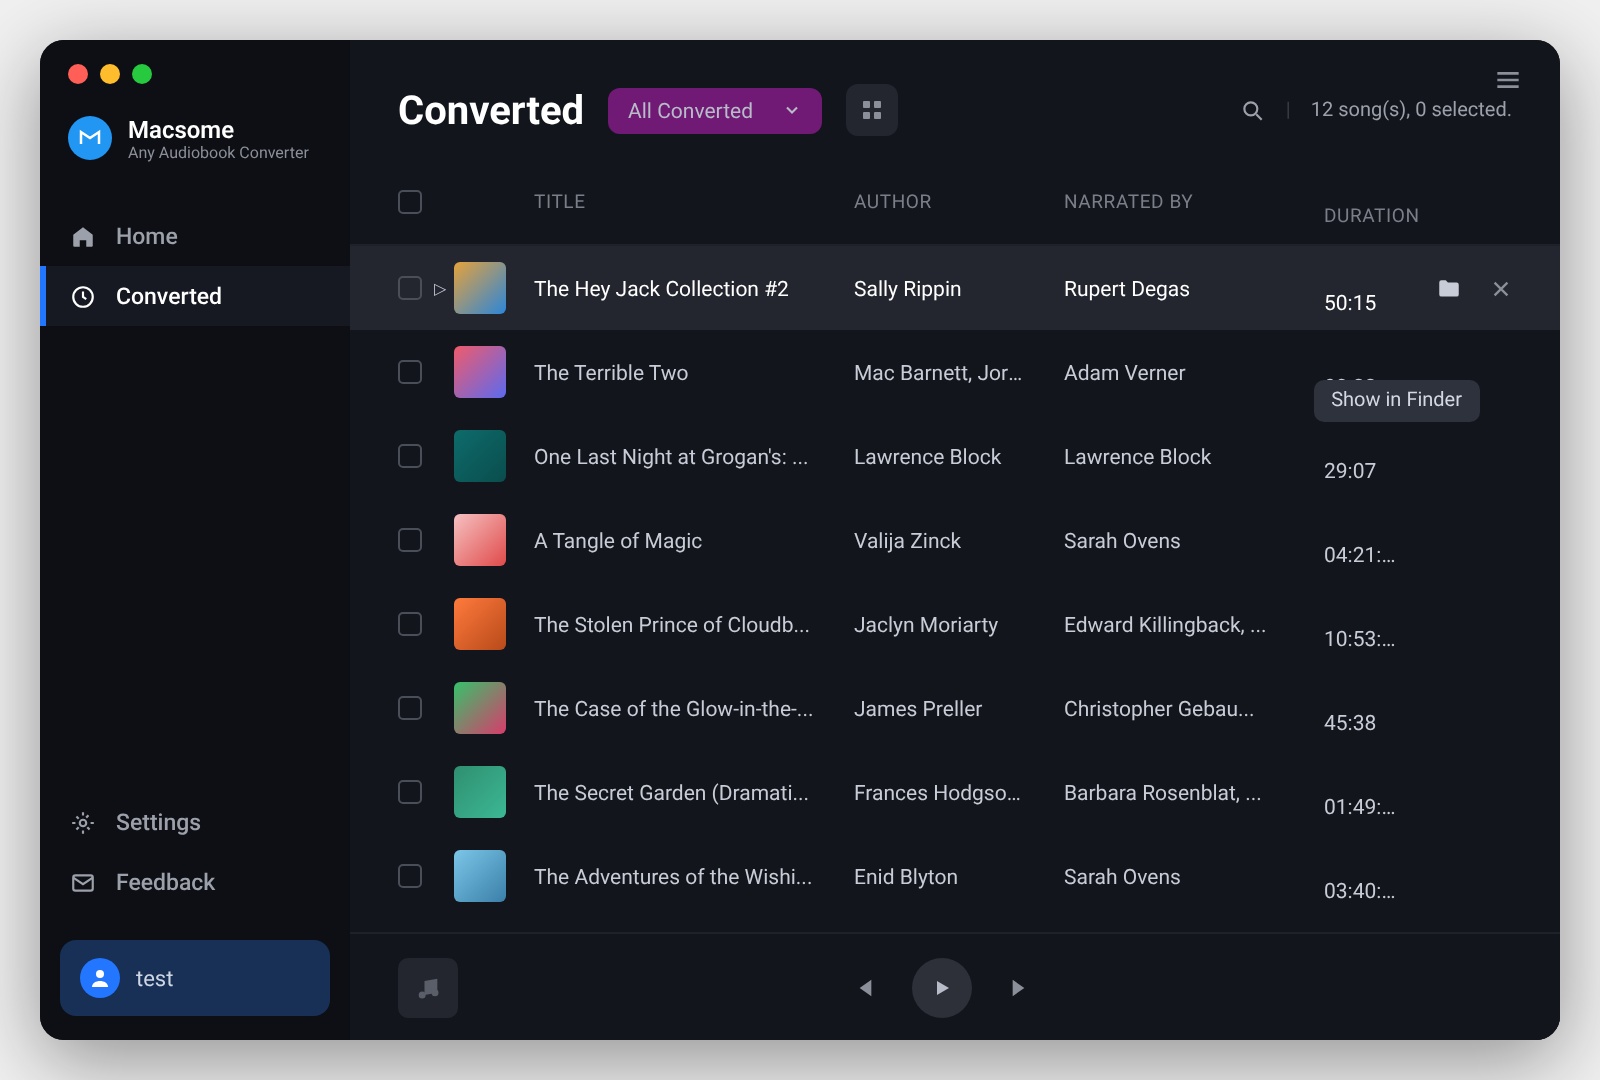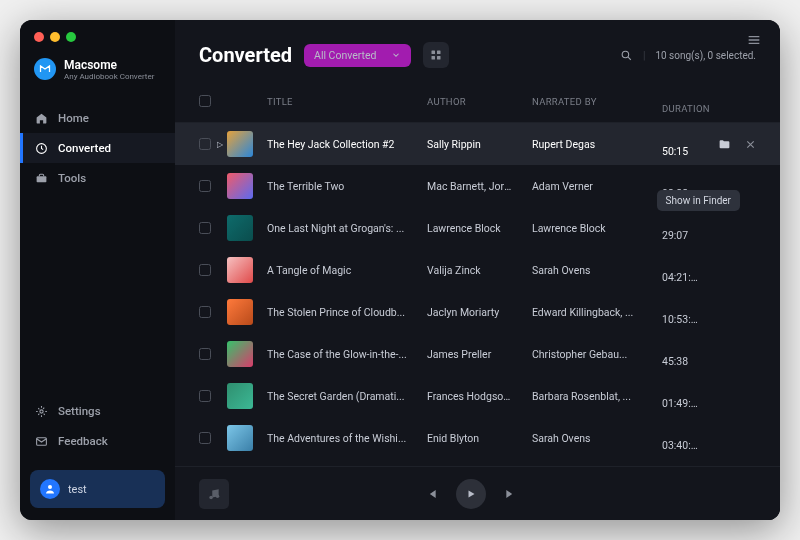--- a/index.html
+++ b/index.html
@@ -18,21 +18,21 @@
 .nav-item.active{ color:#fff; background:#161922; }
 .nav-item.active::before{ content:""; position:absolute; left:0; top:0; bottom:0; width:3px; background:#2276ff; }
 .nav-icon{ width:14px; height:14px; display:flex; align-items:center; justify-content:center; }
 .bottom-nav{ padding-bottom:8px; }
 .user-pill{ margin:6px 10px 12px 10px; background:#183056; border-radius:8px; padding:9px 10px; display:flex; align-items:center; gap:8px; color:#cfd6e4; font-size:11px; }
 .avatar{ width:20px; height:20px; border-radius:50%; background:#2276ff; display:flex; align-items:center; justify-content:center; }
 .main{ flex:1; background:#13151c; display:flex; flex-direction:column; position:relative; }
 .menu-btn{ position:absolute; top:12px; right:18px; color:#8b8f99; cursor:pointer; }
 .header{ padding:22px 24px 12px 24px; display:flex; align-items:center; gap:12px; }
 .title{ color:#fff; font-size:20px; font-weight:700; }
-.filter{ background:#a21caf; color:#b8bcc8; font-size:10.5px; padding:5px 10px; border-radius:6px; display:flex; align-items:center; gap:14px; cursor:pointer; }
+.filter{ background:#701a75; color:#b8bcc8; font-size:10.5px; padding:5px 10px; border-radius:6px; display:flex; align-items:center; gap:14px; cursor:pointer; }
 .gridbtn{ background:#23262f; border-radius:6px; width:26px;height:26px;display:flex;align-items:center;justify-content:center;cursor:pointer; }
 .status{ margin-left:auto; color:#9ca0aa; font-size:10px; display:flex; align-items:center; gap:10px; }
 .divider{ color:#3a3d46; }
 .thead{ display:flex; align-items:center; padding:8px 24px; font-size:9.5px; color:#7a7e88; text-transform:uppercase; letter-spacing:0.3px; border-bottom:1px solid #1e2129; }
 .chk{ width:12px; height:12px; border:1.4px solid #4a4e58; border-radius:2.5px; cursor:pointer; flex-shrink:0; }
 .col-chk{width:28px;} .col-art{width:40px;} .col-title{width:160px;} .col-author{width:105px;} .col-narr{width:130px;} .col-dur{width:56px;margin-top:15px;} .col-act{flex:1;display:flex;justify-content:flex-end;gap:14px;}
 .rows{ flex:1; overflow:auto; padding-bottom:60px; scrollbar-width:thin; scrollbar-color:#2a2d36 transparent; }
 .rows::-webkit-scrollbar{width:6px;} .rows::-webkit-scrollbar-thumb{background:#2a2d36;border-radius:3px;}
 .row{ display:flex; align-items:center; padding:7px 24px; font-size:10.5px; color:#c8ccd6; position:relative; }
 .row.active{ background:#23262f; }
@@ -83,29 +83,20 @@
       </div>
       <div class="nav-item active">
         <span class="nav-icon">
             <svg width="13" height="13" viewBox="0 0 24 24" fill="none" stroke="currentColor" stroke-width="2">
               <circle cx="12" cy="12" r="9"></circle>
               <path d="M12 7v5l3 2"></path>
             </svg>
           </span>
         <span>Converted</span>
       </div>
-      <div class="nav-item">
-        <span class="nav-icon">
-            <svg width="13" height="13" viewBox="0 0 24 24" fill="currentColor">
-              <rect x="3" y="8" width="18" height="11" rx="1.5"></rect>
-              <path d="M8 8V6a2 2 0 012-2h4a2 2 0 012 2v2" fill="none" stroke="currentColor" stroke-width="2"></path>
-            </svg>
-          </span>
-        <span>Tools</span>
-      </div>
     </div>
 
     <div class="bottom-nav">
       <div class="nav-item">
         <span class="nav-icon">
             <svg width="13" height="13" viewBox="0 0 24 24" fill="none" stroke="currentColor" stroke-width="2">
               <circle cx="12" cy="12" r="3"></circle>
               <path d="M12 2v3m0 14v3m10-10h-3M5 12H2m15.07-7.07l-2.12 2.12M8.05 15.95l-2.12 2.12m12.14 0l-2.12-2.12M8.05 8.05L5.93 5.93"></path>
             </svg>
           </span>
@@ -159,21 +150,21 @@
           </svg>
       </div>
       <div class="status">
         <span>
             <svg width="13" height="13" viewBox="0 0 24 24" fill="none" stroke="currentColor" stroke-width="2">
               <circle cx="10" cy="10" r="6"></circle>
               <path d="M20 20l-5-5"></path>
             </svg>
           </span>
         <span class="divider">|</span>
-        <span>10 song(s), 0 selected.</span>
+        <span>12 song(s), 0 selected.</span>
       </div>
     </div>
 
     <div class="thead">
       <div class="col-chk">
           <div class="chk"></div>
         </div>
       <div class="col-art"></div>
       <div class="col-title cell">TITLE</div>
       <div class="col-author cell">Author</div>

